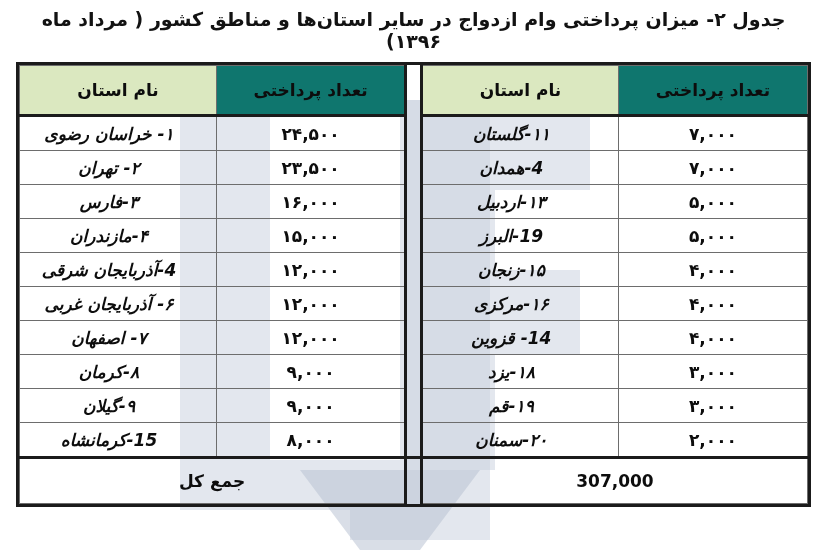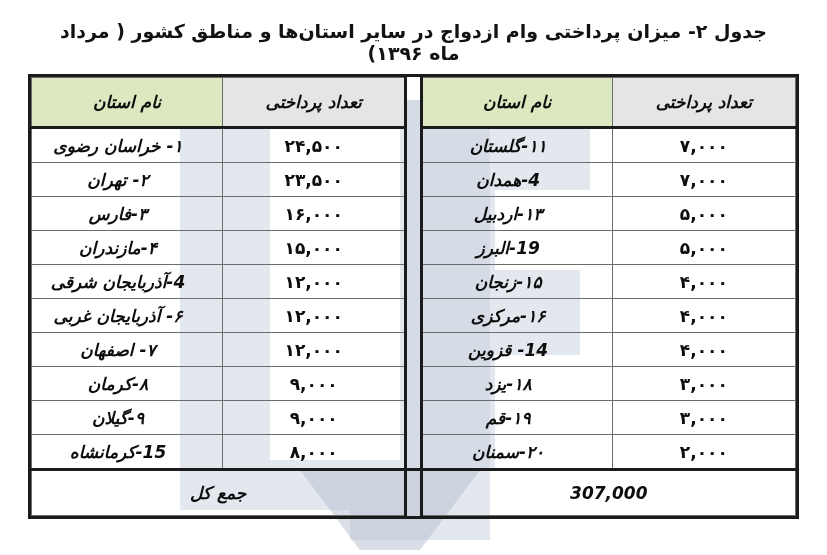--- a/index.html
+++ b/index.html
@@ -23,21 +23,21 @@
     width: 440px;
     height: 480px;
     z-index: 0;
     pointer-events: none;
     opacity: 1;
   }
 
   .page {
     position: relative;
     z-index: 2;
-    padding: 12px;
+    padding: 0;
   }
 
   .caption {
     direction: rtl;
     text-align: center;
     font-size: 19px;
     font-weight: bold;
     color: #121212;
     padding: 8px 30px 10px 30px;
     letter-spacing: 0;
@@ -66,27 +66,26 @@
     color: #0d0d0d;
     background: transparent;
   }
 
   .hdr {
     background: #b9cc92;
     font-weight: bold;
     font-size: 18px;
     height: 48px !important;
     border-bottom: 3px solid #1b1b1b !important;
-    font-style: italic;
   }
   .hdr.light {
     background: #dbe8c0;
   }
   .hdr.dark {
-    background: #e5e5e5;
+    background: #0f766e;
   }
 
   .name-cell {
     padding-right: 18px !important;
     text-align: right;
     font-weight: bold;
     font-size: 17px;
     font-style: italic;
   }
   .num-cell {
@@ -103,21 +102,20 @@
     border-left: 3px solid #1b1b1b !important;
     background: transparent;
   }
 
   .total-row td {
     background: #9cb86e;
     font-weight: bold;
     font-size: 19px;
     height: 44px !important;
     border-top: 3px solid #1b1b1b !important;
-    font-style: italic;
   }
 
   .col-count { width: 24%; }
   .col-name { width: 25%; }
 </style>
 </head>
 <body>
 
 <svg class="watermark" viewBox="0 0 440 480" preserveAspectRatio="none">
   <polygon points="30,30 120,30 120,390 250,390 250,30 340,30 340,470 200,470 200,440 30,440" fill="#ccd3e0" opacity="0.55"></polygon>

